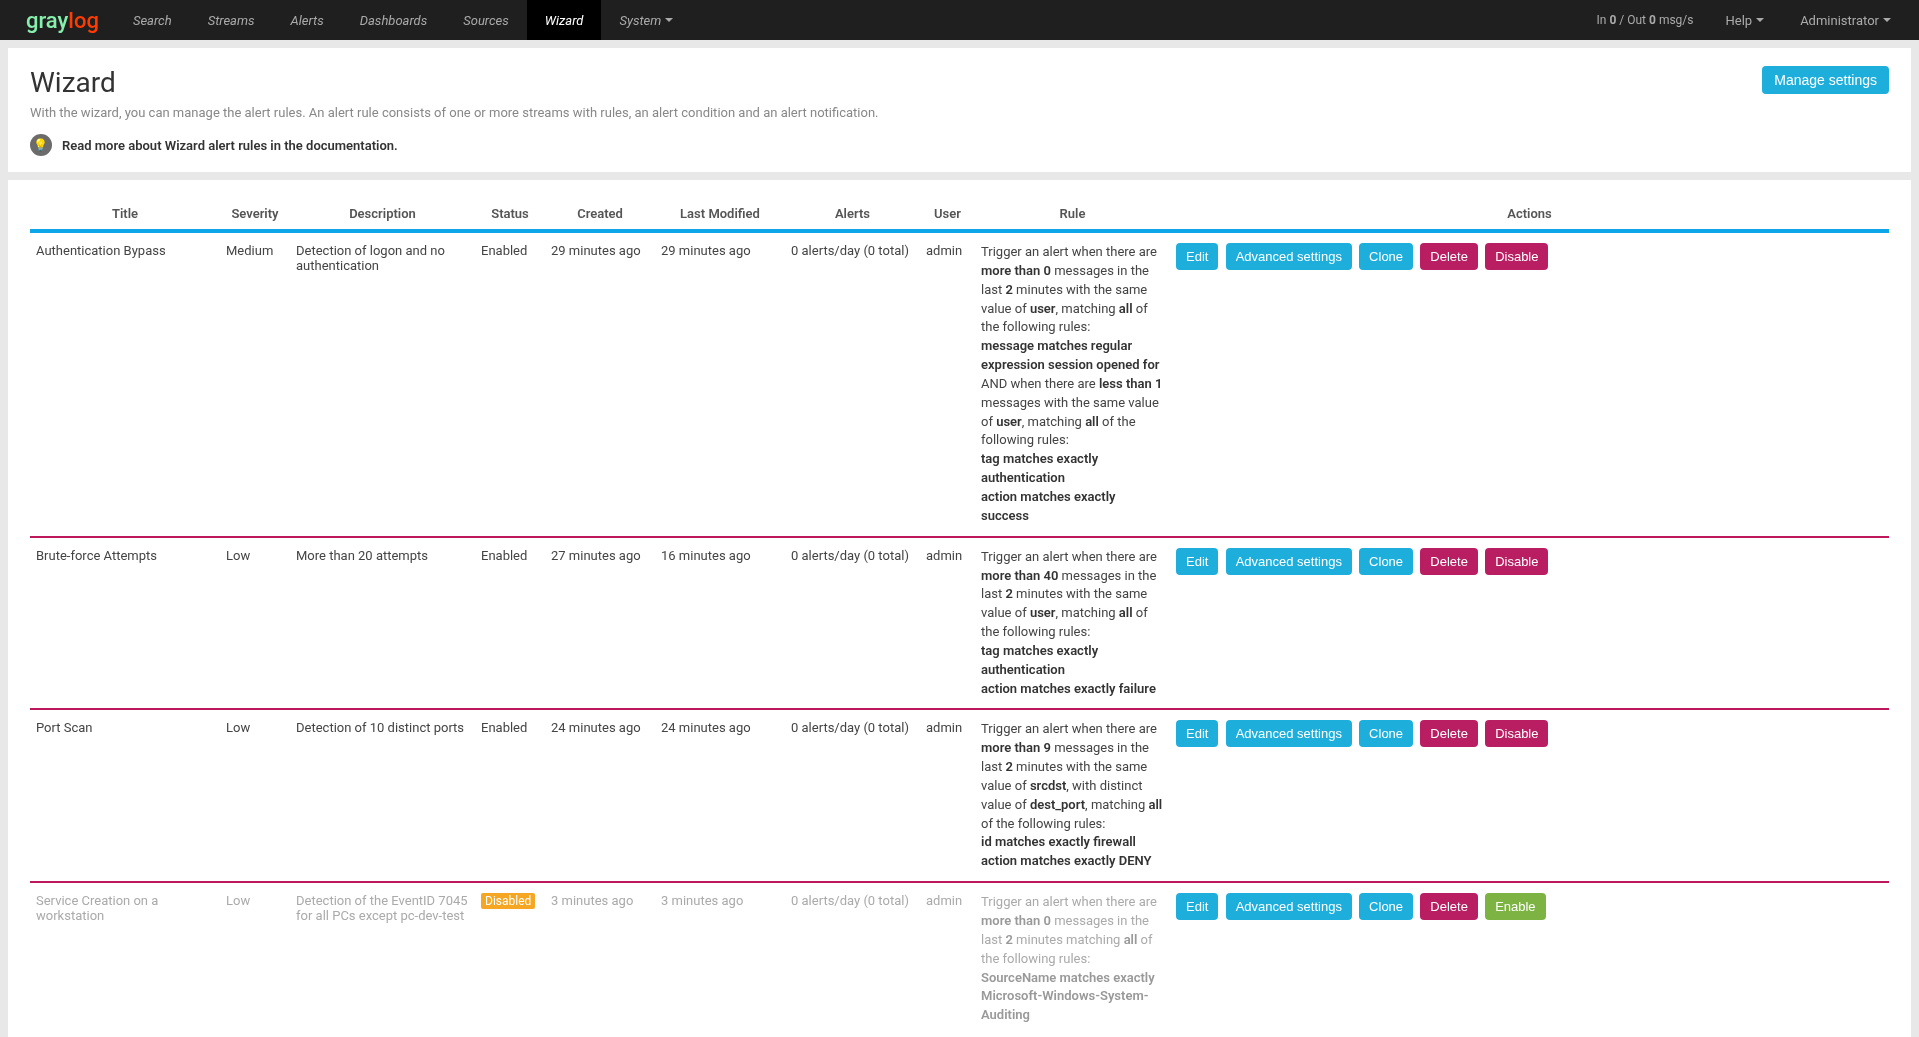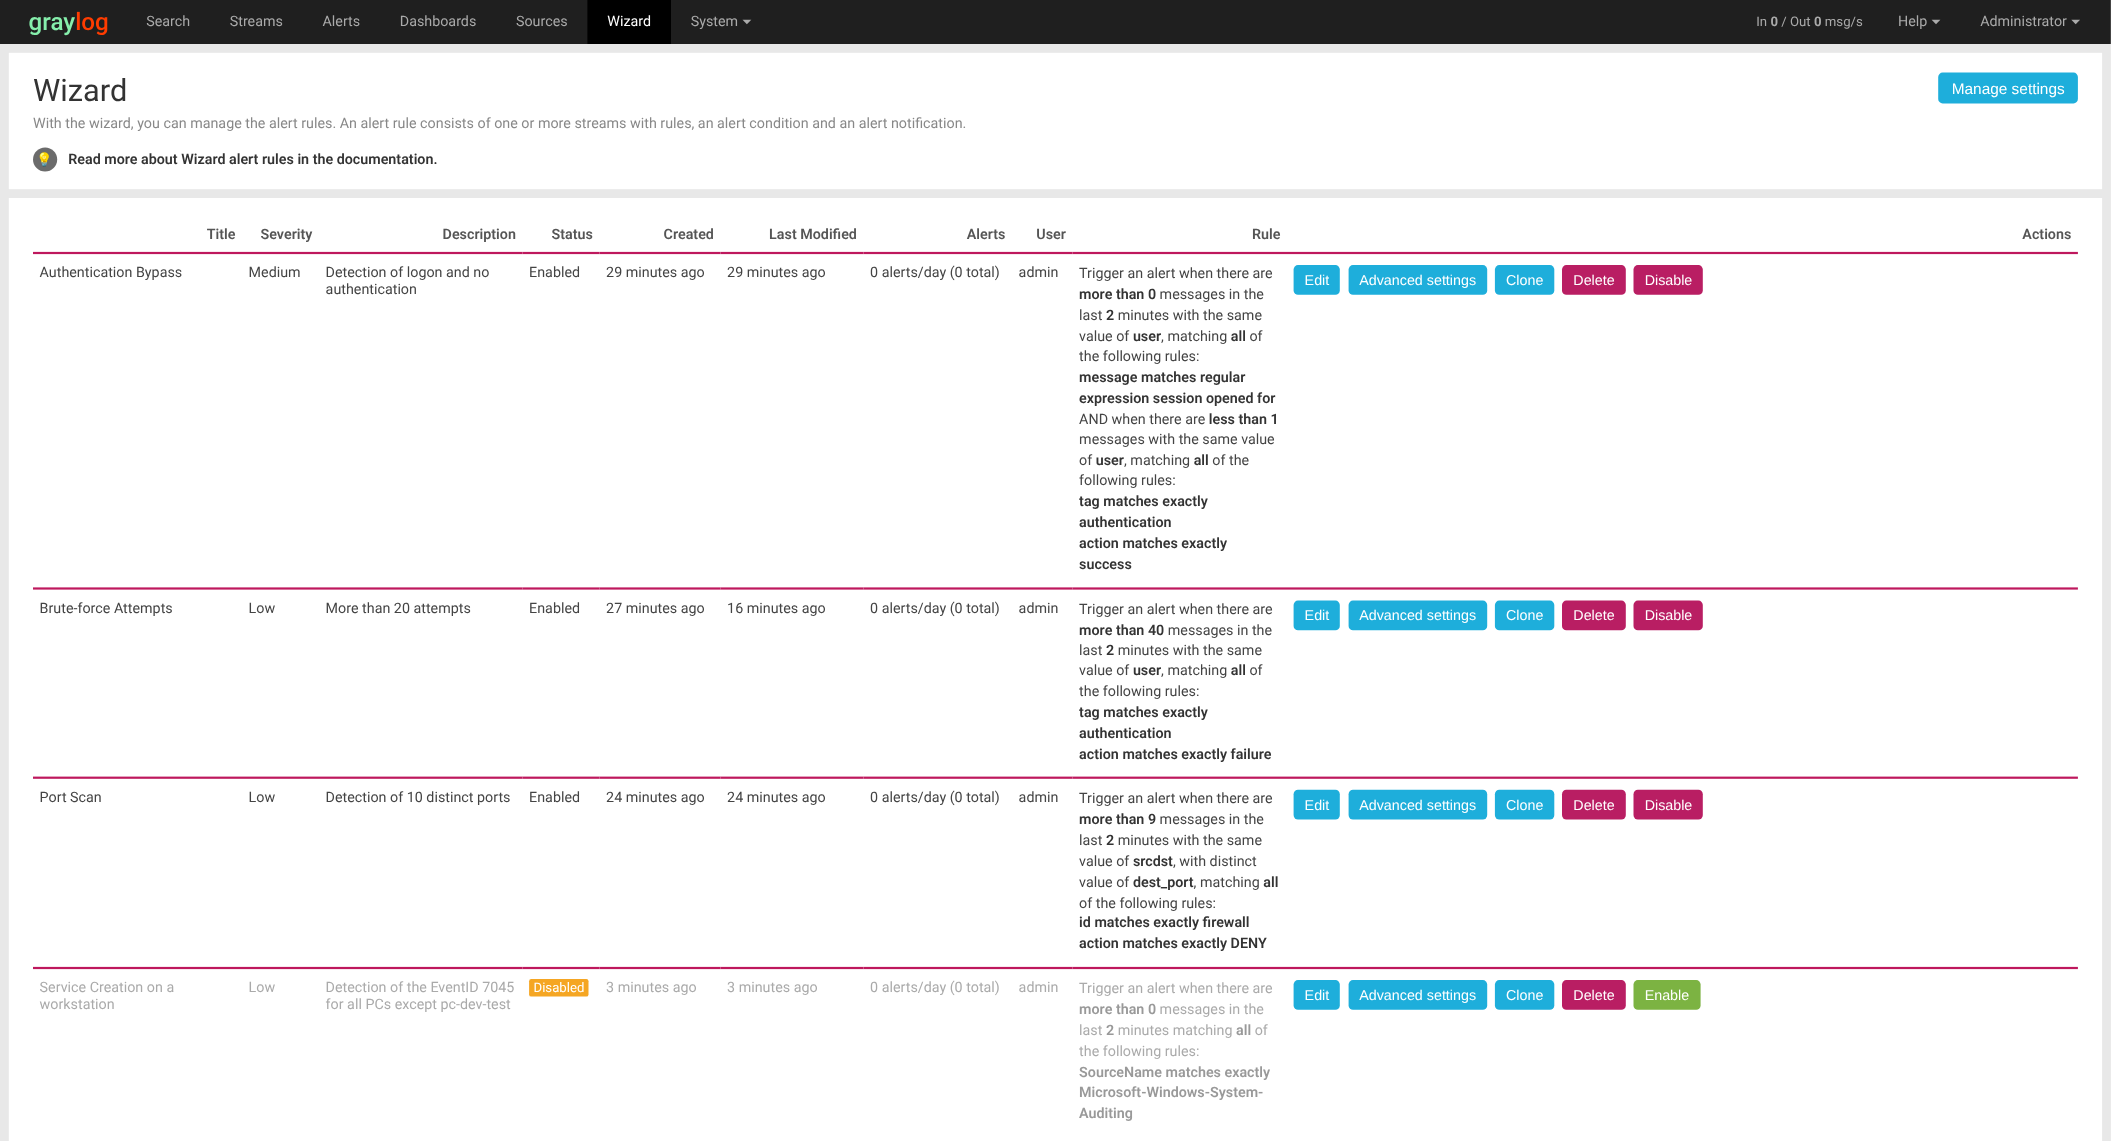--- a/index.html
+++ b/index.html
@@ -19,21 +19,21 @@
     padding: 0 10px;
   }
   .logo {
     font-size: 22px;
     font-weight: 500;
     padding: 0 16px;
     letter-spacing: 0px;
   }
   .logo .gray { color: #86efac; }
   .logo .log { color: #ff3c00; }
-  .nav-items { display: flex; }
+  .nav-items { display: flex; font-style: italic; }
   .nav-item {
     padding: 0 18px;
     height: 40px;
     display: flex;
     align-items: center;
     color: #aaa;
     font-size: 13px;
     cursor: pointer;
   }
   .nav-item.active { background: #000; color: #fff; }
@@ -131,25 +131,25 @@
   }
   .filter-buttons { display:flex; gap: 6px;}
   .toolbar-right { margin-left: auto; display:flex; gap:6px;}
 
   table.rules {
     width: 100%;
     border-collapse: collapse;
     font-size: 13px;
   }
   table.rules th {
-    text-align: right;
+    text-align: center;
     color: #555;
     font-weight: 600;
     padding: 8px 6px;
-    border-bottom: 1px solid #0ea5e9;
+    border-bottom: 4px solid #0ea5e9;
     font-size: 13px;
   }
   table.rules td {
     vertical-align: top;
     padding: 10px 6px;
     border-top: 2px solid #be185d;
     color: #444;
   }
   tr.disabled-row td { color: #aaa; }
   .status-disabled {

